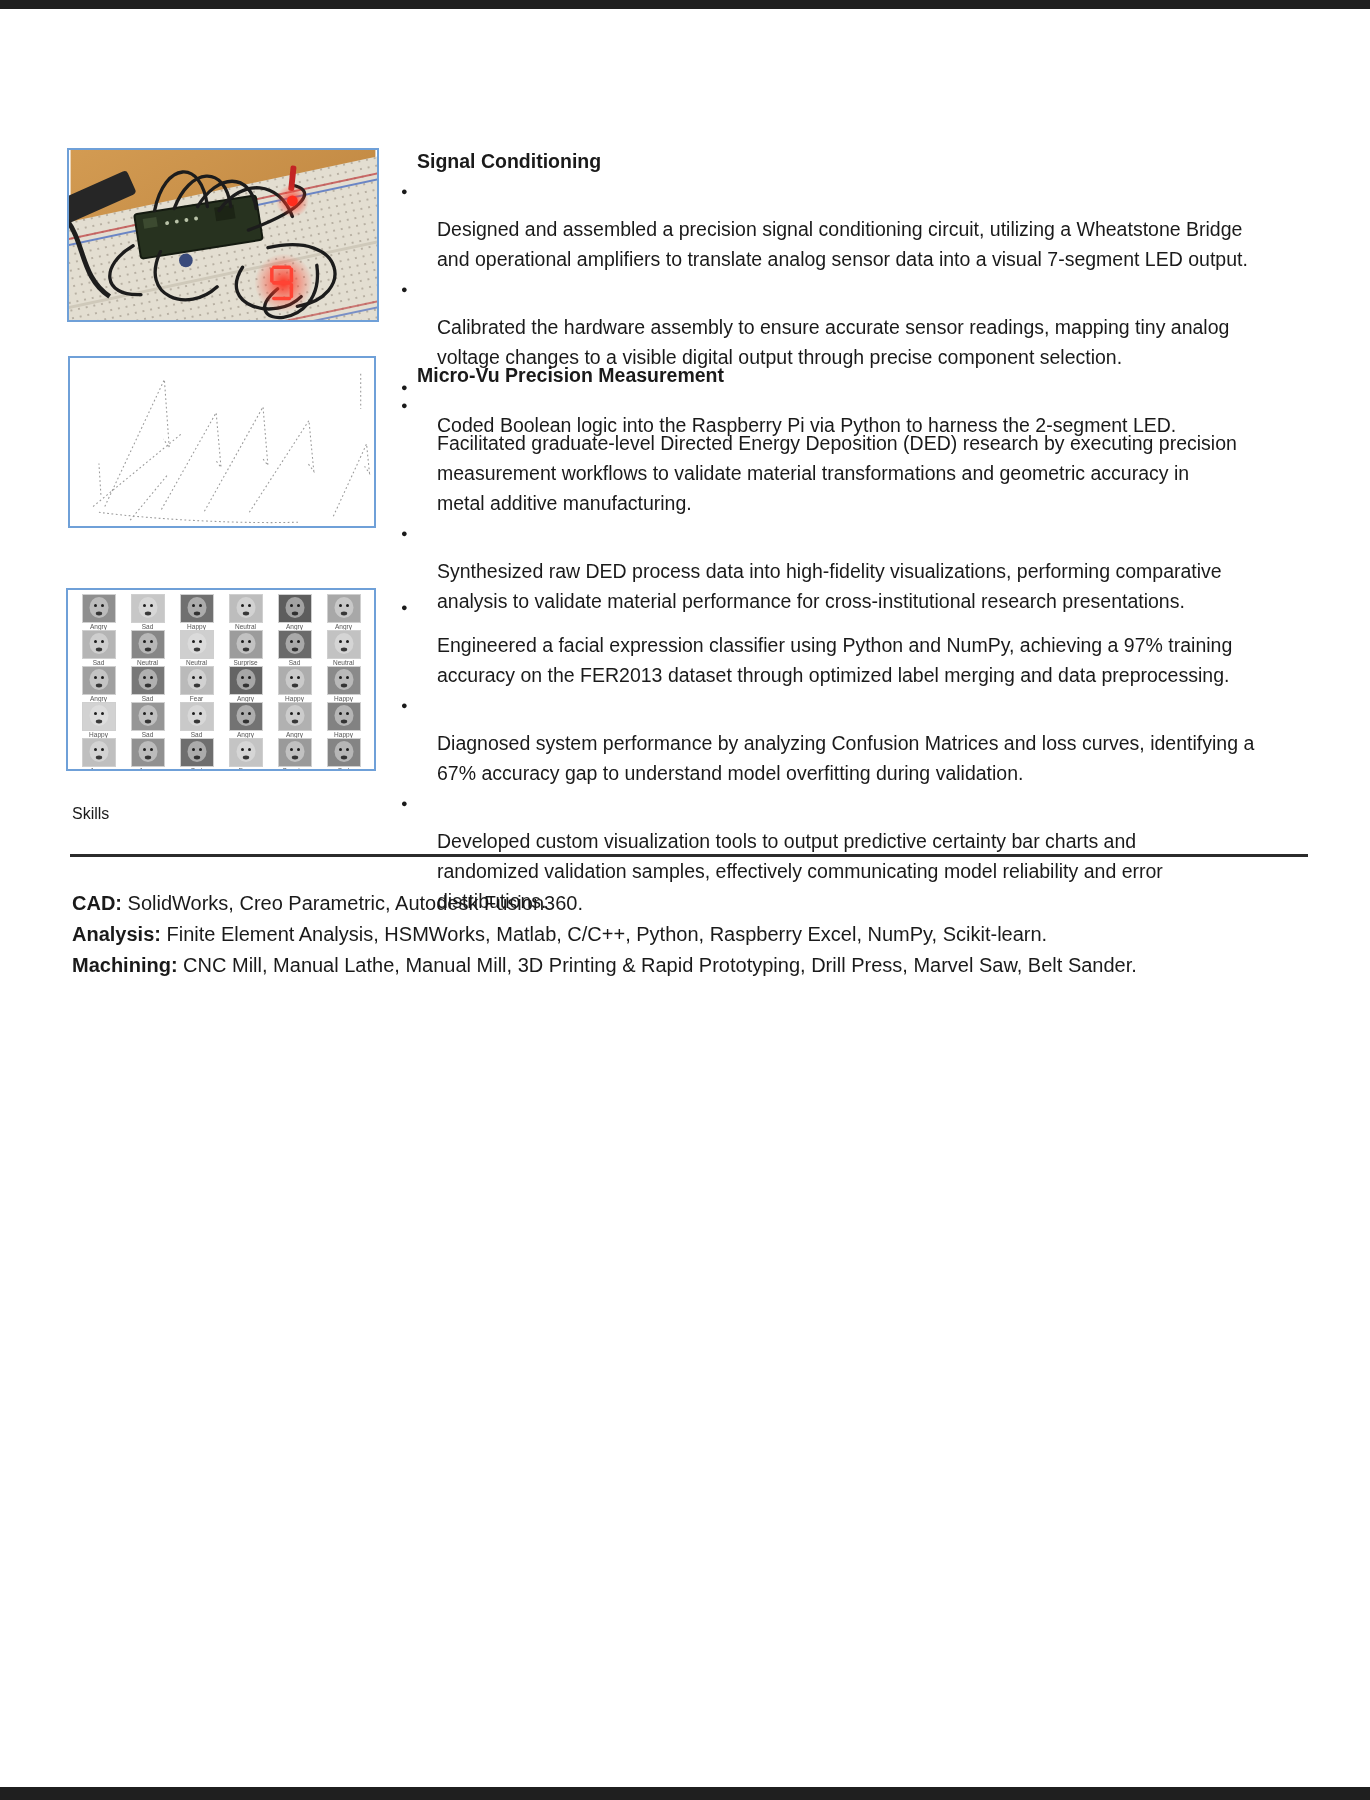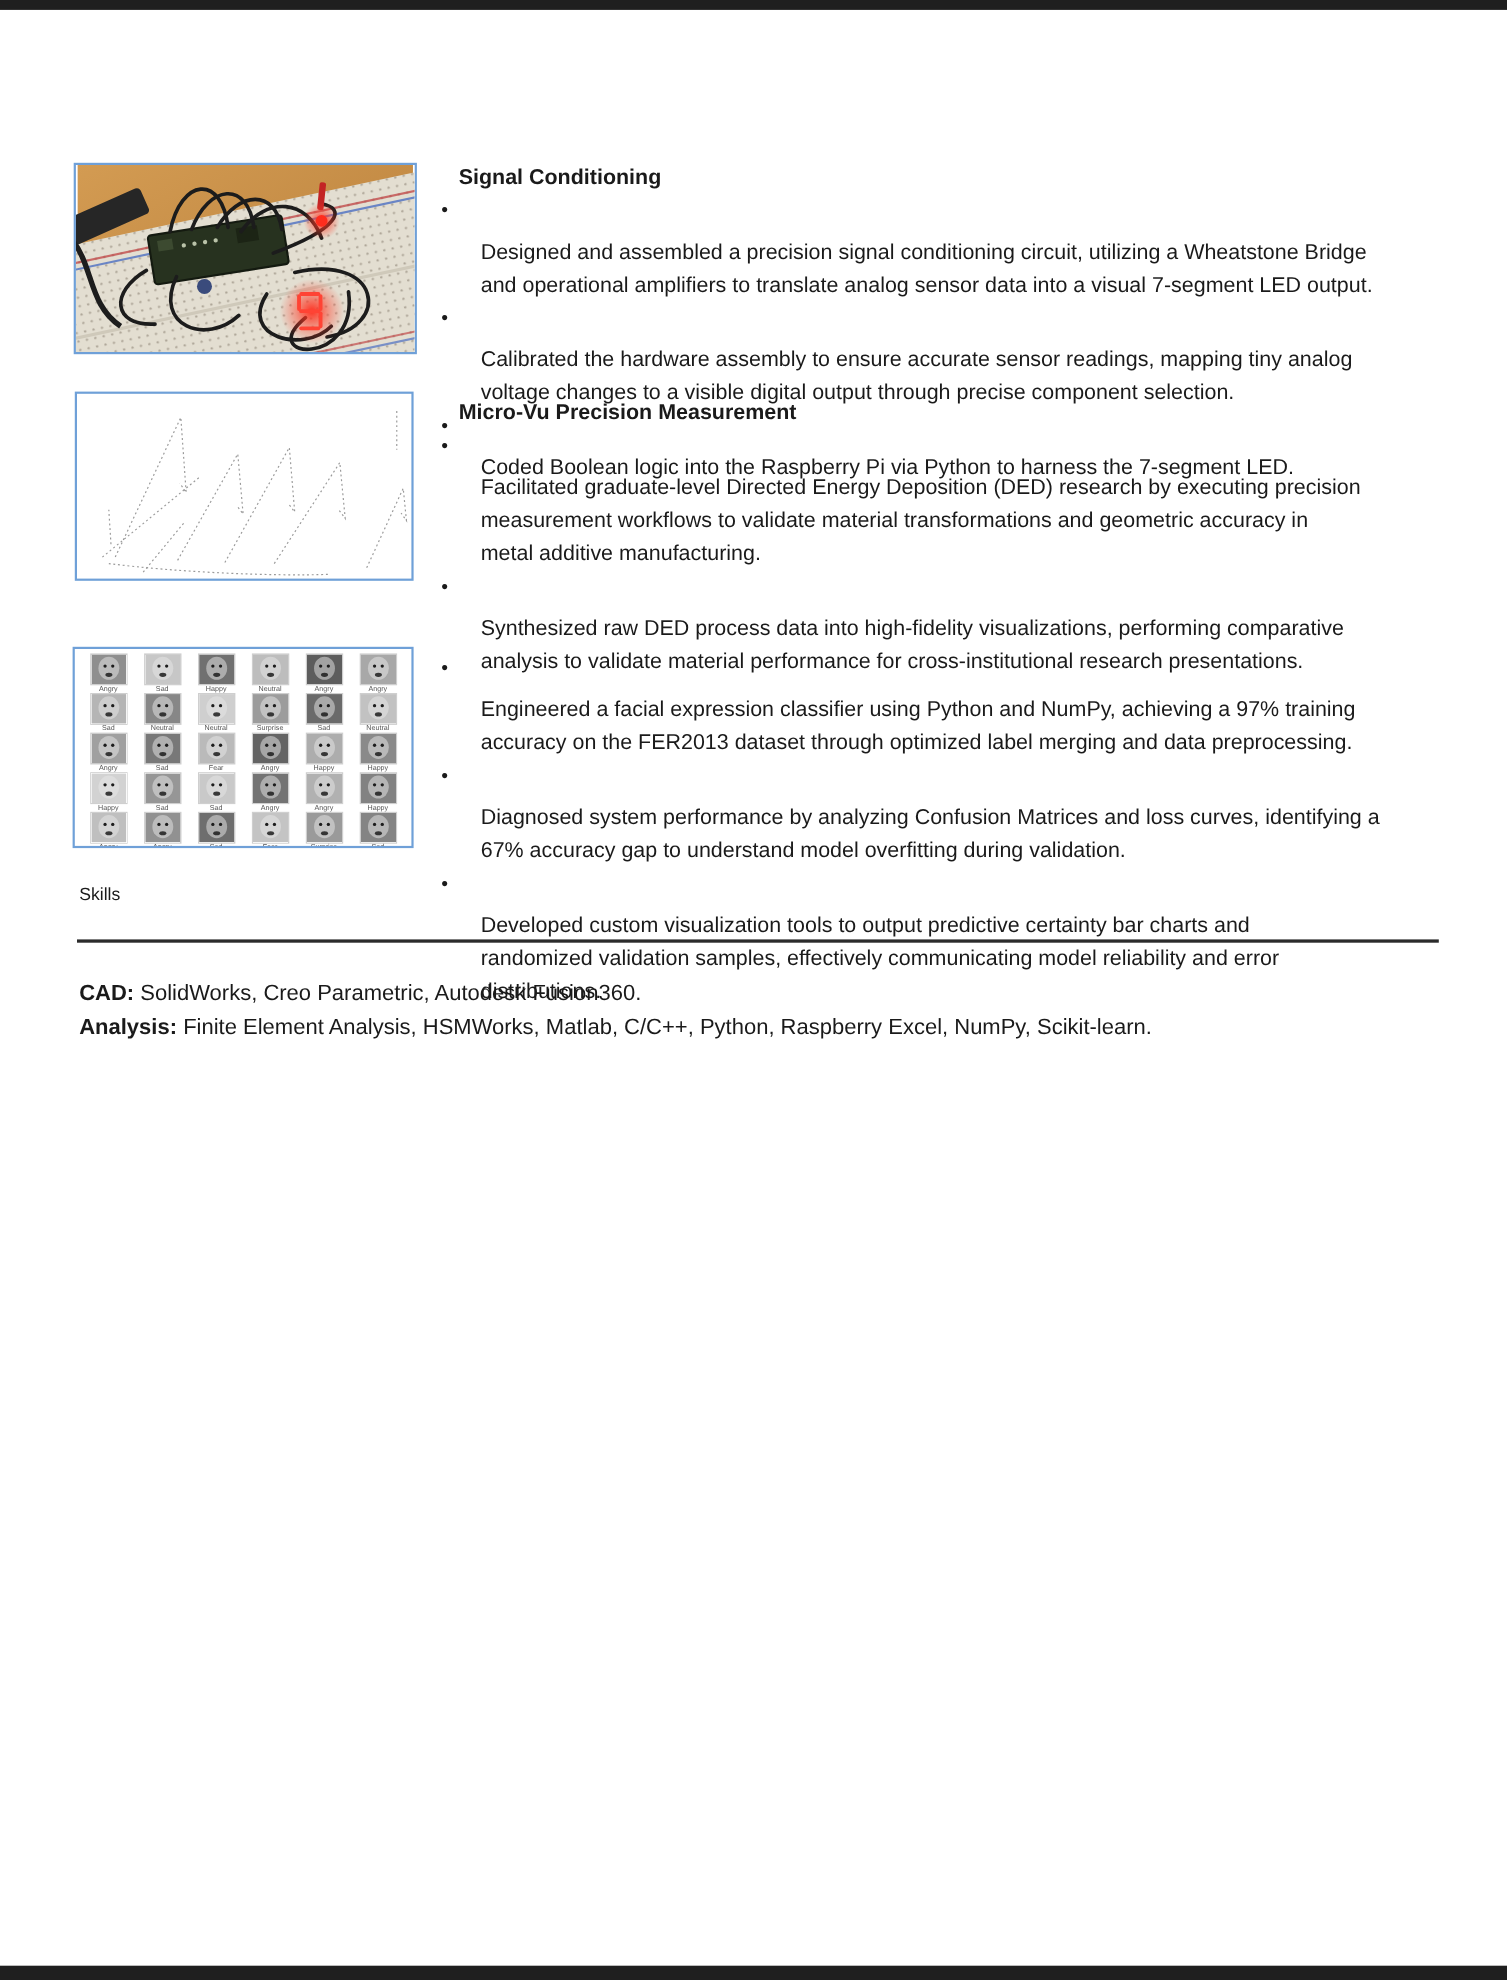--- a/index.html
+++ b/index.html
@@ -500,21 +500,21 @@
     <span class="btext">Designed and assembled a precision signal conditioning circuit, utilizing a Wheatstone Bridge
 and operational amplifiers to translate analog sensor data into a visual 7-segment LED output.</span>
   </div>
   <div class="bullet">
     <span class="dot">●</span>
     <span class="btext">Calibrated the hardware assembly to ensure accurate sensor readings, mapping tiny analog
 voltage changes to a visible digital output through precise component selection.</span>
   </div>
   <div class="bullet">
     <span class="dot">●</span>
-    <span class="btext">Coded Boolean logic into the Raspberry Pi via Python to harness the 7-segment LED.</span>
+    <span class="btext">Coded Boolean logic into the Raspberry Pi via Python to harness the 2-segment LED.</span>
   </div>
 </div>
 
 <div class="textcol" id="text-sec2">
   <div class="sec-title">Micro-Vu Precision Measurement</div>
   <div class="bullet">
     <span class="dot">●</span>
     <span class="btext">Facilitated graduate-level Directed Energy Deposition (DED) research by executing precision
 measurement workflows to validate material transformations and geometric accuracy in
 metal additive manufacturing.</span>
@@ -543,13 +543,14 @@
 randomized validation samples, effectively communicating model reliability and error
 distributions.</span>
   </div>
 </div>
 
 <div id="skills-heading">Skills</div>
 <div id="skills-divider"></div>
 <div id="skills-lines">
   <div class="skill-line"><span class="skill-label">CAD:</span><span> SolidWorks, Creo Parametric, Autodesk Fusion360.</span></div>
   <div class="skill-line"><span class="skill-label">Analysis:</span><span> Finite Element Analysis, HSMWorks, Matlab, C/C++, Python, Raspberry Excel, NumPy, Scikit-learn.</span></div>
+  <div class="skill-line"><span class="skill-label">Machining:</span><span> CNC Mill, Manual Lathe, Manual Mill, 3D Printing &amp; Rapid Prototyping, Drill Press, Marvel Saw, Belt Sander.</span></div>
 </div>
 
 </body></html>

